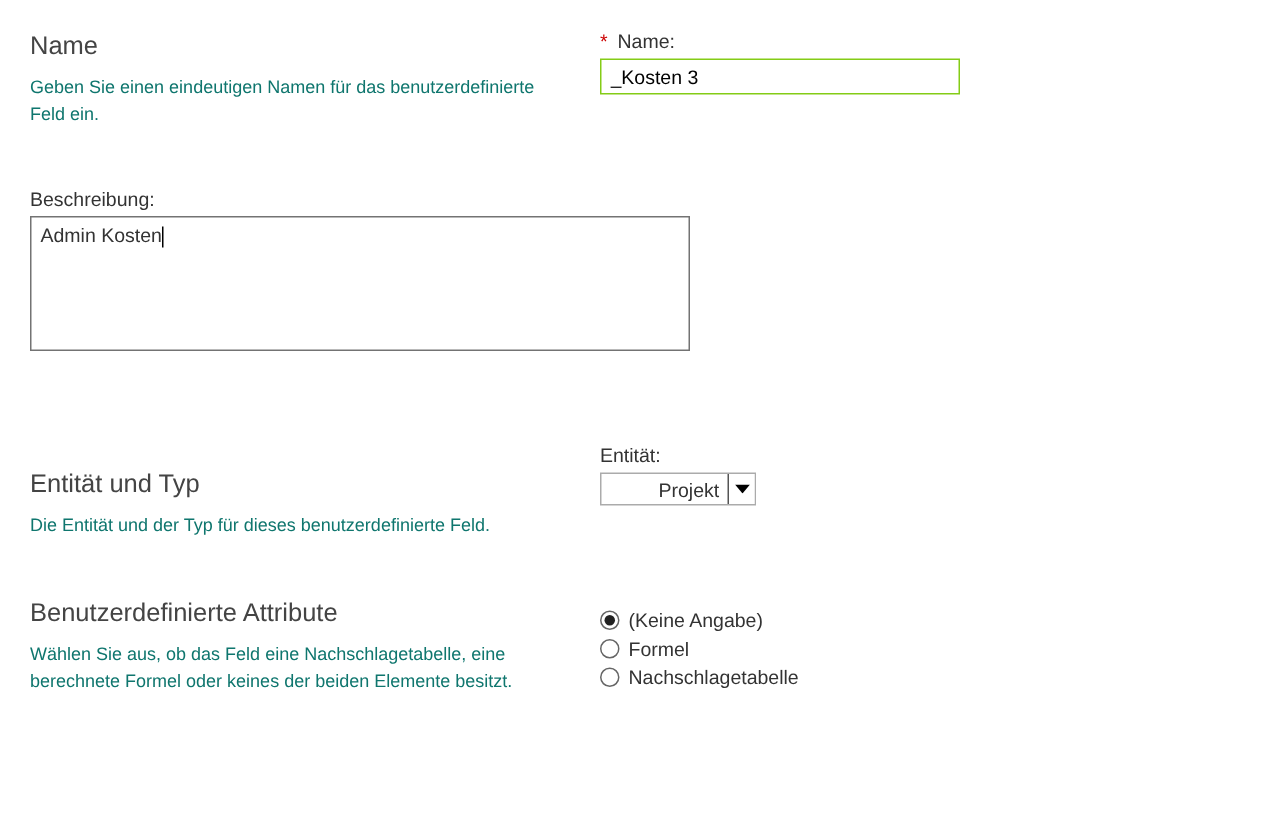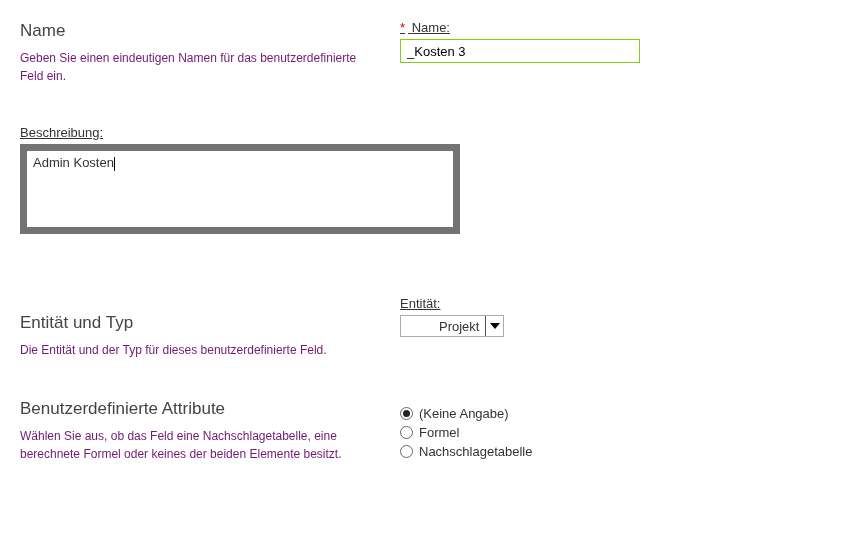--- a/index.html
+++ b/index.html
@@ -24,51 +24,50 @@
       flex: 1;
     }
     .section-title {
       font-size: 17px;
       font-weight: 300;
       color: #444;
       margin-bottom: 8px;
     }
     .section-desc {
       font-size: 12px;
-      color: #701a75;
+      color: #0f766e;
       line-height: 1.5;
     }
     .field-group {
       margin-bottom: 22px;
     }
     .field-label {
       display: block;
       font-size: 13px;
       color: #333;
       margin-bottom: 4px;
-      text-decoration: underline;
     }
     .required-asterisk {
       color: #c00;
       margin-right: 3px;
     }
     .text-input {
       font-family: inherit;
       font-size: 13px;
       padding: 3px 6px;
       border: 1px solid #84cc16;
       width: 240px;
       height: 24px;
       outline: none;
     }
     .textarea-input {
       font-family: inherit;
       font-size: 13px;
       padding: 4px 6px;
-      border: 7px solid #737373;
+      border: 1px solid #737373;
       width: 440px;
       height: 90px;
       resize: none;
       outline: none;
     }
     .select-wrap {
       display: inline-flex;
       align-items: center;
       border: 1px solid #ababab;
       height: 22px;

